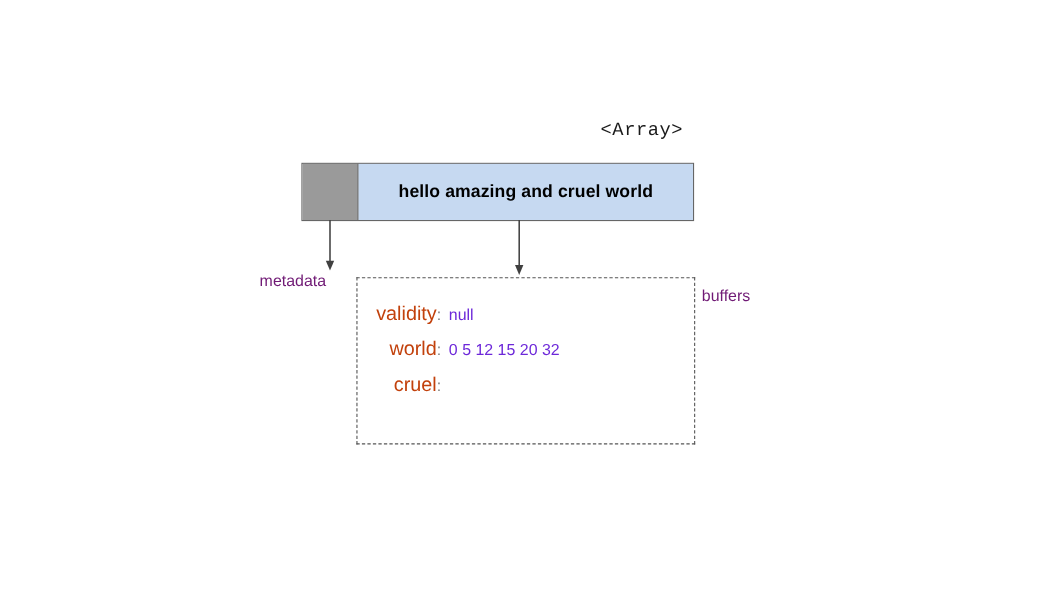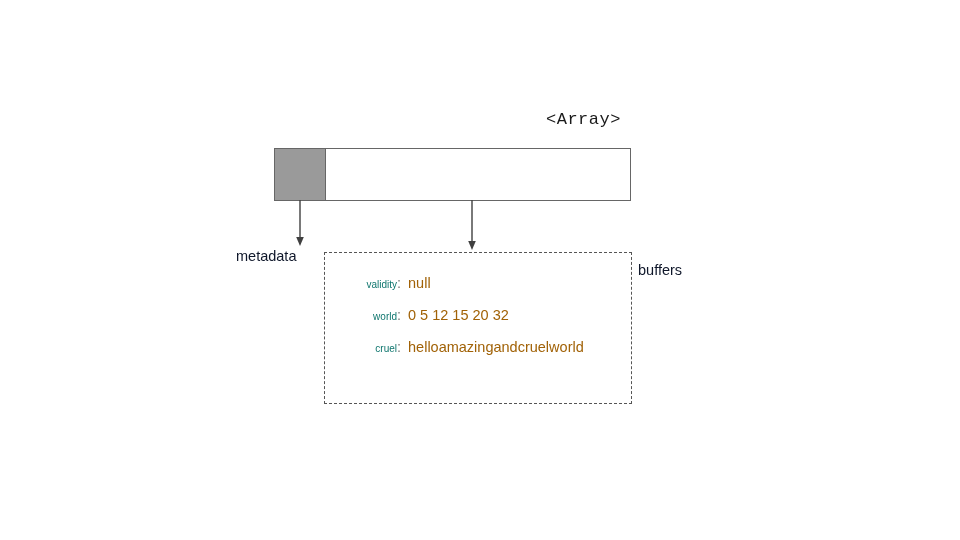--- a/index.html
+++ b/index.html
@@ -68,21 +68,21 @@
   .arrow {
     position: absolute;
   }
   .arrow-meta { left: 288px; top: 200px; }
   .arrow-buffers { left: 460px; top: 200px; }
 
   
   .caption {
     position: absolute;
     font-size: 14.5px;
-    color: #0f172a;
+    color: #701a75;
     white-space: nowrap;
   }
   .caption-metadata { left: 236px; top: 248px; }
   .caption-buffers  { left: 638px; top: 262px; }
 
   
   .buffers-box {
     position: absolute;
     left: 324px;
     top: 252px;
@@ -100,44 +100,47 @@
     width: 290px;
   }
   .buffer-row {
     display: flex;
     align-items: baseline;
     height: 32px;
   }
   .buffer-key {
     width: 60px;
     text-align: right;
-    font-size: 10px;
-    color: #0f766e;
+    font-size: 18px;
+    color: #c2410c;
     white-space: nowrap;
   }
   .buffer-colon {
     font-size: 14.5px;
     color: #808080;
     padding-right: 7px;
   }
   .buffer-val {
     font-size: 14.5px;
-    color: #a16207;
+    color: #6d28d9;
     white-space: nowrap;
   }
 </style>
 </head>
 <body>
 
 <div id="canvas">
 
   <div class="type-label">&lt;Array&gt;</div>
 
   <div class="array-box">
     <div class="meta-cell"></div>
+    <div class="data-cell">
+      <span class="data-cell-text">hello amazing and cruel world</span>
+    </div>
   </div>
 
   <svg class="arrow arrow-meta" width="24" height="48">
     <line x1="12" y1="0" x2="12" y2="38" stroke="#404040" stroke-width="1.4"></line>
     <polygon points="12,46 8.2,37 15.8,37" fill="#404040"></polygon>
   </svg>
 
   <svg class="arrow arrow-buffers" width="24" height="52">
     <line x1="12" y1="0" x2="12" y2="42" stroke="#404040" stroke-width="1.4"></line>
     <polygon points="12,50 8.2,41 15.8,41" fill="#404040"></polygon>
@@ -158,18 +161,17 @@
 
     <div class="buffer-row">
       <span class="buffer-key">world</span>
       <span class="buffer-colon">:</span>
       <span class="buffer-val">0 5 12 15 20 32</span>
     </div>
 
     <div class="buffer-row">
       <span class="buffer-key">cruel</span>
       <span class="buffer-colon">:</span>
-      <span class="buffer-val">helloamazingandcruelworld</span>
     </div>
 
   </div>
 
 </div>
 
 </body></html>

